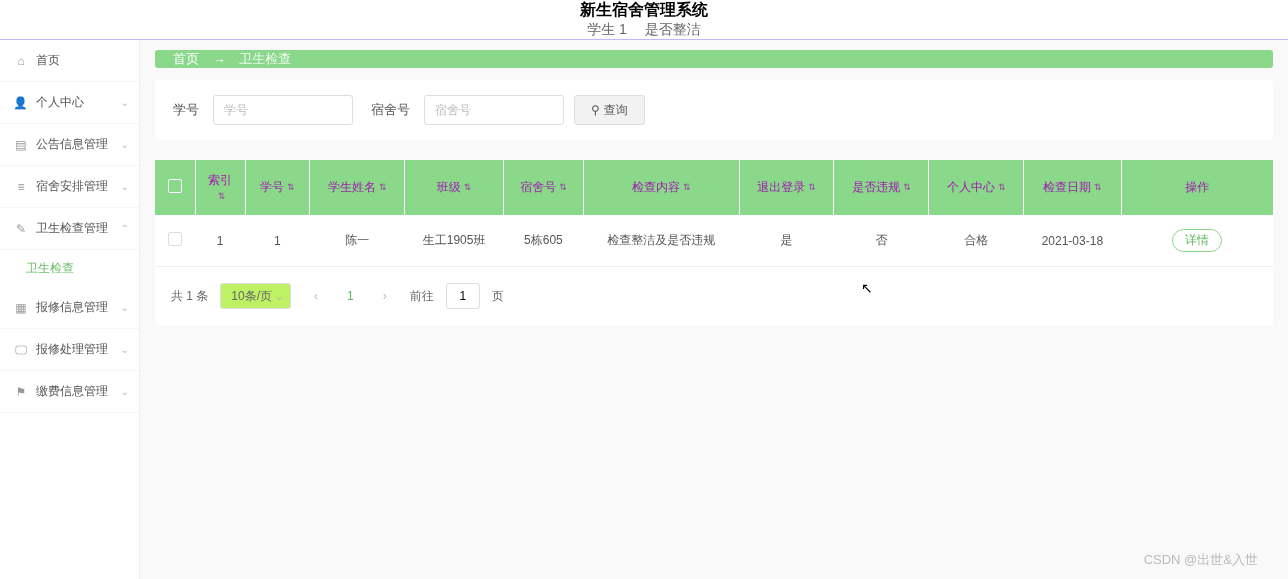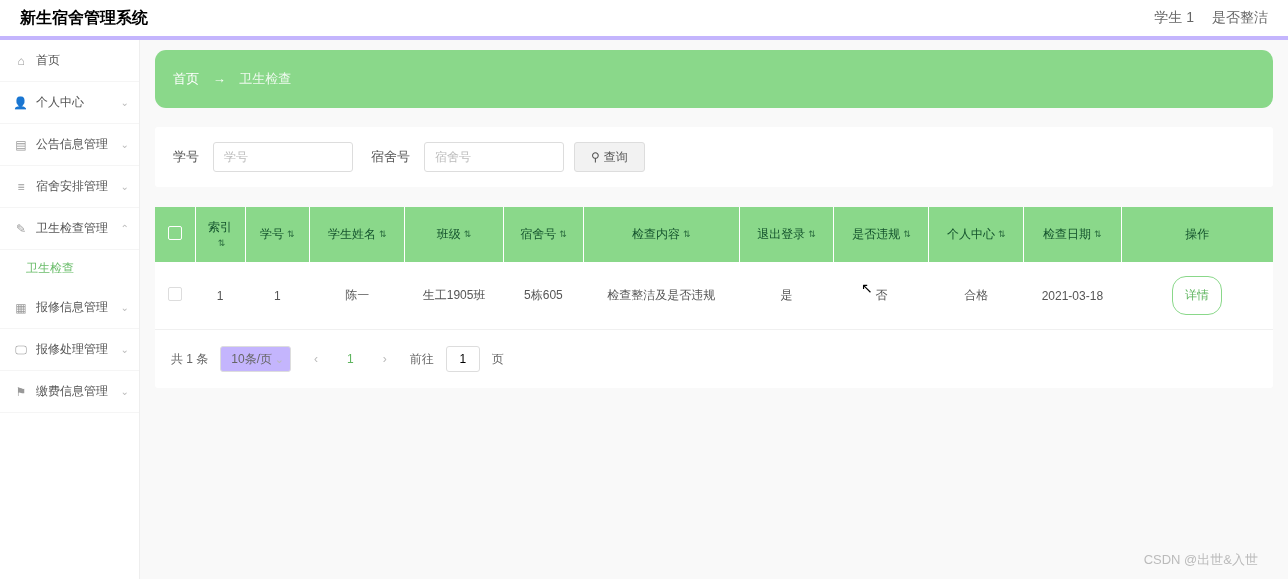--- a/index.html
+++ b/index.html
@@ -1,57 +1,57 @@
 <!DOCTYPE html>
 <html><head>
   <meta charset="utf-8">
   <style>
     * { margin: 0; padding: 0; box-sizing: border-box; }
     body { font-family: "Microsoft YaHei", Arial, sans-serif; font-size: 13px; color: #333; background: #fff; }
     
-    .header { height: 40px; display: flex; align-items: center; justify-content: space-between; padding: 0 20px; border-bottom: 4px solid #c4b5fd; }
+    .header { height: 40px; display: flex; align-items: center; justify-content: space-between; padding: 0 20px; border-bottom: 1px solid #c4b5fd; flex-direction: column; }
     .header-title { font-size: 16px; font-weight: bold; color: #000; }
     .header-right { display: flex; gap: 18px; color: #666; font-size: 14px; }
     .header-right span { cursor: pointer; }
     
     .container { display: flex; height: calc(100vh - 40px); }
     
     .sidebar { width: 140px; background: #fff; border-right: 1px solid #eee; flex-shrink: 0; }
     .menu-item { display: flex; align-items: center; padding: 12px 14px; color: #555; cursor: pointer; border-bottom: 1px solid #f5f5f5; position: relative; font-size: 12px; }
     .menu-item .icon { width: 14px; height: 14px; margin-right: 8px; display: inline-flex; align-items: center; justify-content: center; color: #999; }
     .menu-item .expand { position: absolute; right: 10px; color: #bbb; font-size: 10px; }
     .submenu-item { padding: 10px 14px 10px 26px; color: #6bbd6b; font-size: 12px; cursor: pointer; }
     
     .main { flex: 1; padding: 10px 15px; background: #f9f9f9; overflow: auto; }
     
-    .breadcrumb { background: #8ad88a; color: #fff; padding: 20px 18px; border-radius: 11px; margin-bottom: 19px; font-size: 13px; }
+    .breadcrumb { background: #8ad88a; color: #fff; padding: 0 18px; border-radius: 3px; margin-bottom: 12px; font-size: 13px; }
     .breadcrumb .sep { margin: 0 10px; }
     .breadcrumb .home { cursor: pointer; }
     .breadcrumb .current { color: rgba(255,255,255,0.85); }
     
     .search-bar { background: #fff; padding: 15px 18px; display: flex; align-items: center; gap: 10px; margin-bottom: 20px; border-radius: 3px; }
     .search-label { color: #555; font-size: 13px; margin-right: 4px; }
     .search-input { height: 30px; border: 1px solid #ddd; border-radius: 3px; padding: 0 10px; width: 140px; font-size: 12px; color: #333; }
     .search-input::placeholder { color: #bbb; }
     .search-btn { height: 30px; background: #f2f2f2; border: 1px solid #ddd; border-radius: 3px; padding: 0 16px; cursor: pointer; display: inline-flex; align-items: center; gap: 4px; color: #555; font-size: 12px; }
     .search-btn .icon { font-size: 12px; }
     
     .table-wrap { background: #fff; border-radius: 3px; }
     table { width: 100%; border-collapse: collapse; }
-    thead { background: #8ad88a; color: #14532d; }
+    thead { background: #8ad88a; color: #a21caf; }
     th { padding: 12px 8px; font-weight: normal; font-size: 12px; text-align: center; border-right: 1px solid rgba(255,255,255,0.2); position: relative; }
     th:last-child { border-right: none; }
     th .sort { font-size: 9px; margin-left: 3px; opacity: 0.8; display: inline-block; line-height: 1; vertical-align: middle; }
     td { padding: 14px 8px; font-size: 12px; text-align: center; color: #555; border-bottom: 1px solid #f0f0f0; }
     .checkbox { width: 14px; height: 14px; border: 1px solid #ddd; display: inline-block; border-radius: 2px; cursor: pointer; background: #fff; }
     thead .checkbox { border-color: #fff; background: transparent; }
-    .detail-btn { display: inline-block; padding: 10px 12px; border: 1px solid #8ad88a; color: #5fb55f; border-radius: 14px; font-size: 12px; cursor: pointer; background: #fff; }
+    .detail-btn { display: inline-block; padding: 2px 12px; border: 1px solid #8ad88a; color: #5fb55f; border-radius: 14px; font-size: 12px; cursor: pointer; background: #fff; }
     
     .pagination { display: flex; align-items: center; padding: 16px; gap: 12px; color: #666; font-size: 12px; }
-    .page-select { height: 26px; border: 1px solid #ddd; border-radius: 3px; padding: 0 18px 0 10px; font-size: 12px; color: #666; position: relative; display: inline-flex; align-items: center; cursor: pointer; background: #c4b5fd; }
+    .page-select { height: 26px; border: 1px solid #ddd; border-radius: 3px; padding: 0 18px 0 10px; font-size: 12px; color: #666; position: relative; display: inline-flex; align-items: center; cursor: pointer; background: #bef264; }
     .page-select::after { content: "⌄"; position: absolute; right: 6px; color: #bbb; font-size: 11px; }
     .page-nav { width: 26px; height: 26px; display: inline-flex; align-items: center; justify-content: center; cursor: pointer; color: #bbb; }
     .page-num { color: #5fb55f; font-weight: 500; padding: 0 6px; }
     .page-jump-input { width: 34px; height: 26px; border: 1px solid #ddd; border-radius: 3px; text-align: center; font-size: 12px; }
     
     .watermark { position: fixed; bottom: 10px; right: 30px; color: #bbb; font-size: 13px; }
     
     .cursor { position: fixed; left: 861px; top: 280px; pointer-events: none; font-size: 14px; color: #000; }
   </style>
 </head>

